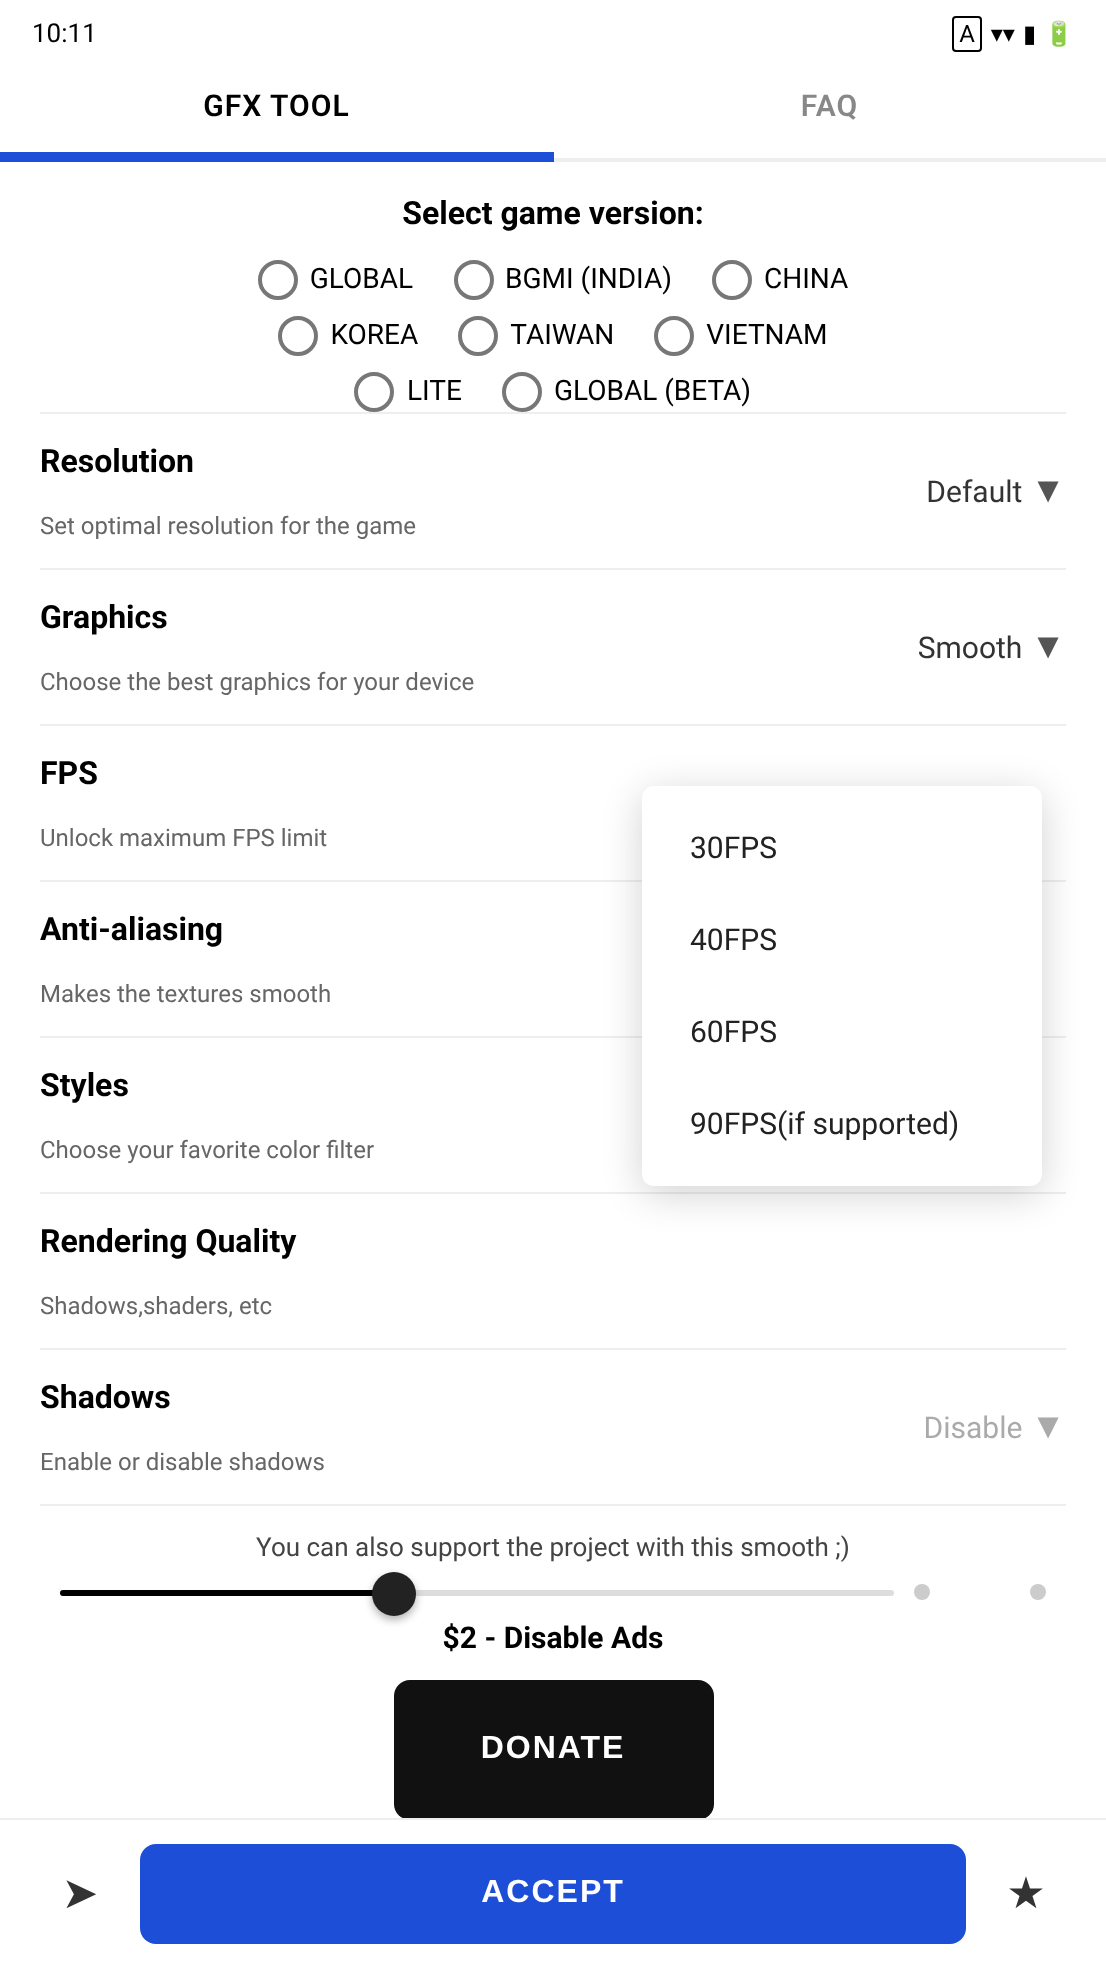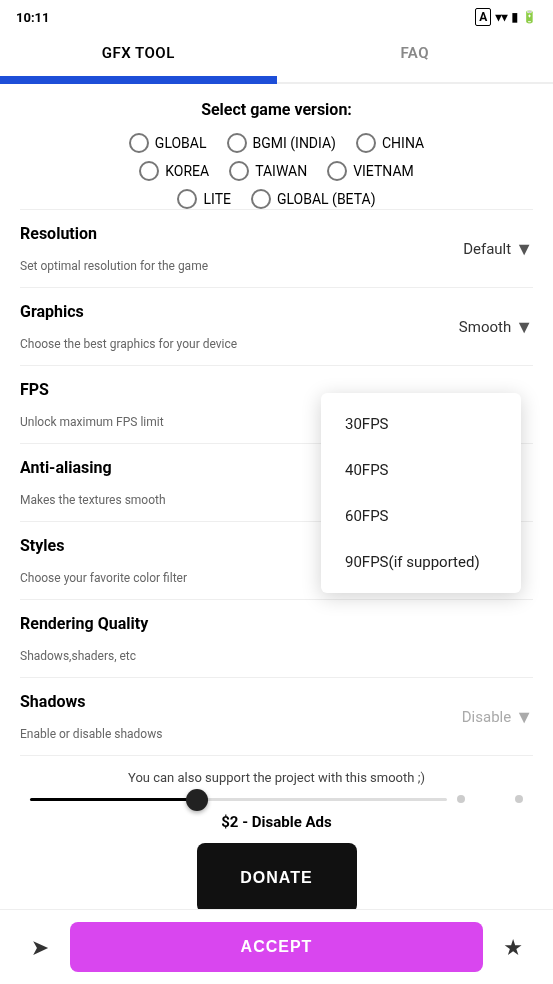--- a/index.html
+++ b/index.html
@@ -12,21 +12,21 @@
       overflow-x: hidden;
     }
 
     
     .status-bar {
       display: flex;
       justify-content: space-between;
       align-items: center;
       padding: 8px 16px 4px;
       font-size: 13px;
-      font-weight: 700;
+      font-weight: 400;
       text-align: right;
     }
     .status-icons {
       display: flex;
       align-items: center;
       gap: 4px;
       font-size: 12px;
     }
 
     
@@ -39,21 +39,21 @@
       text-align: center;
       padding: 14px 0;
       font-size: 15px;
       font-weight: 600;
       color: #888;
       cursor: pointer;
       letter-spacing: 0.5px;
     }
     .tab.active {
       color: #000;
-      border-bottom: 8px solid #1d4ed8;
+      border-bottom: 5px solid #1d4ed8;
       margin-bottom: -2px;
     }
 
     
     .content {
       padding: 16px 20px;
     }
 
     .section-title {
       text-align: center;
@@ -235,21 +235,21 @@
     }
     .share-icon {
       font-size: 22px;
       color: #333;
       cursor: pointer;
       width: 40px;
       text-align: center;
     }
     .accept-btn {
       flex: 1;
-      background: #d946ef;
+      background: #1d4ed8;
       color: #fff;
       border: none;
       border-radius: 8px;
       padding: 16px 0;
       font-size: 16px;
       font-weight: 700;
       letter-spacing: 1px;
       cursor: pointer;
       text-align: center;
     }

